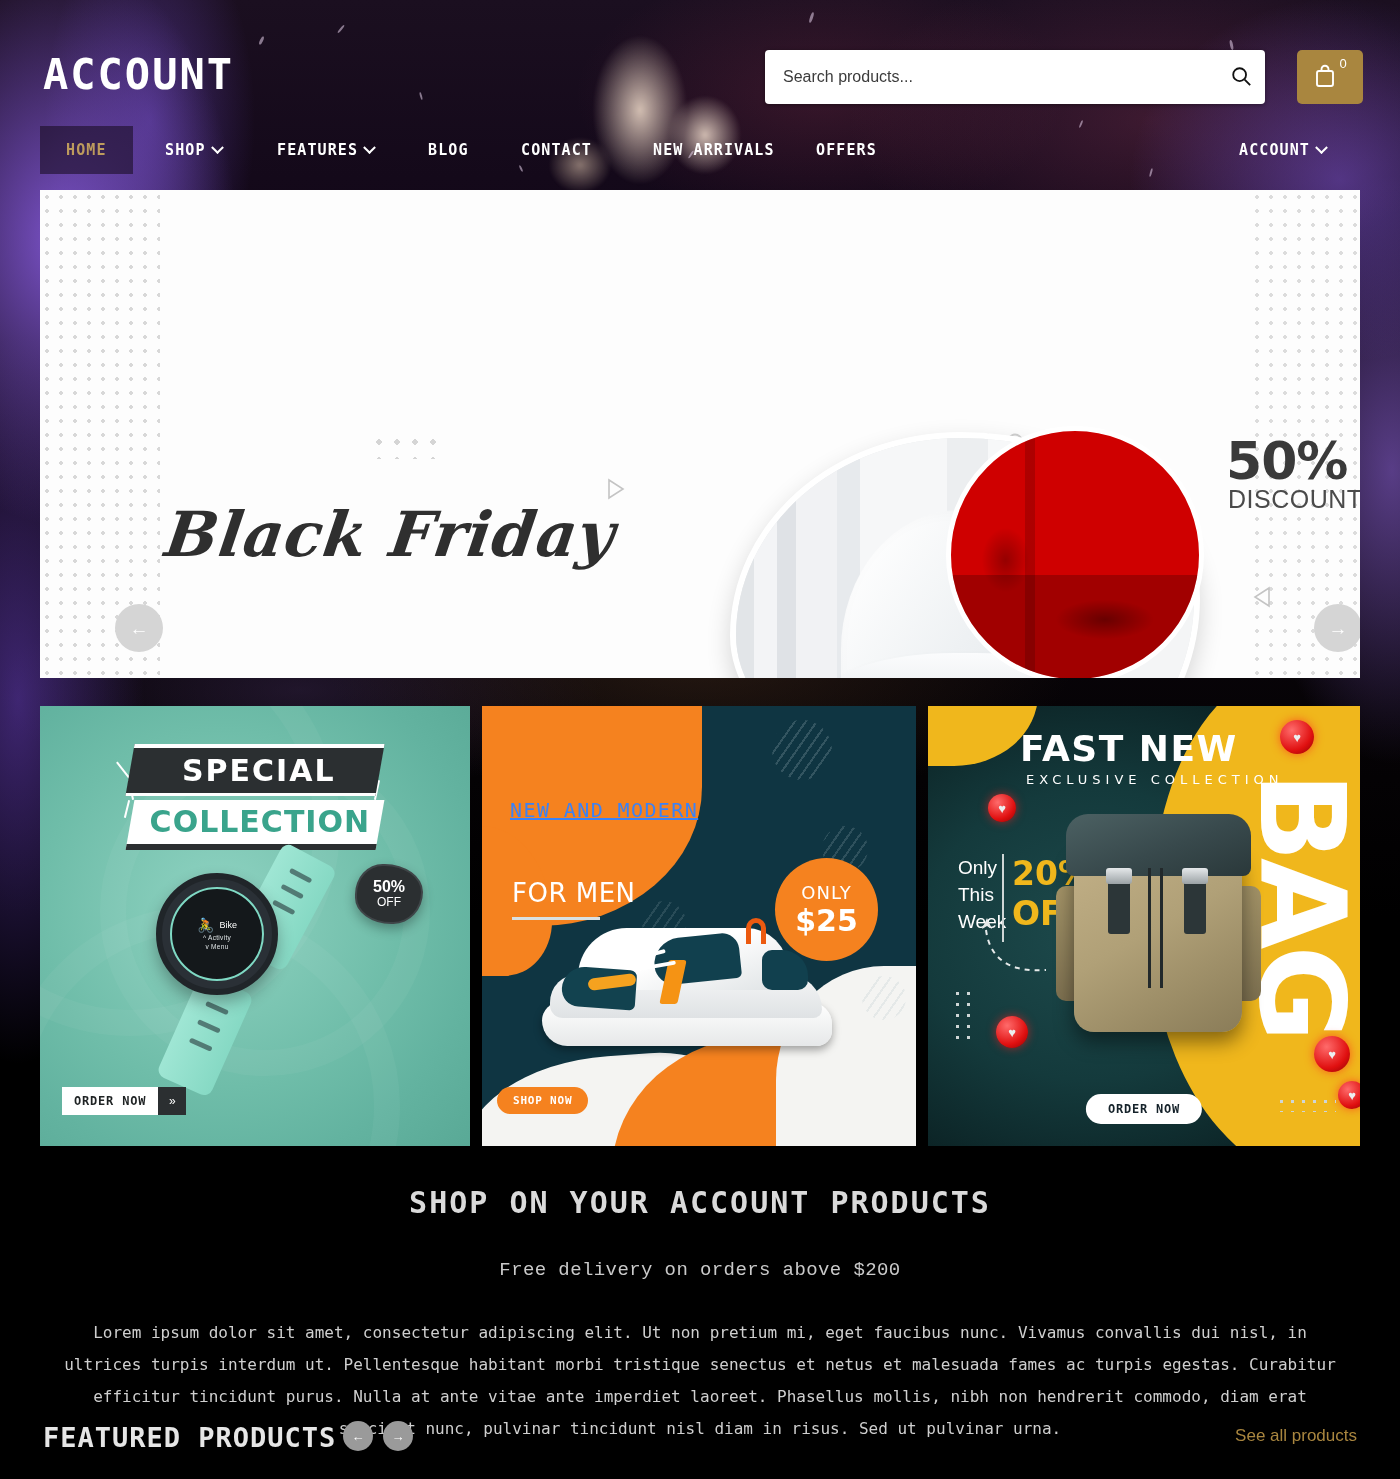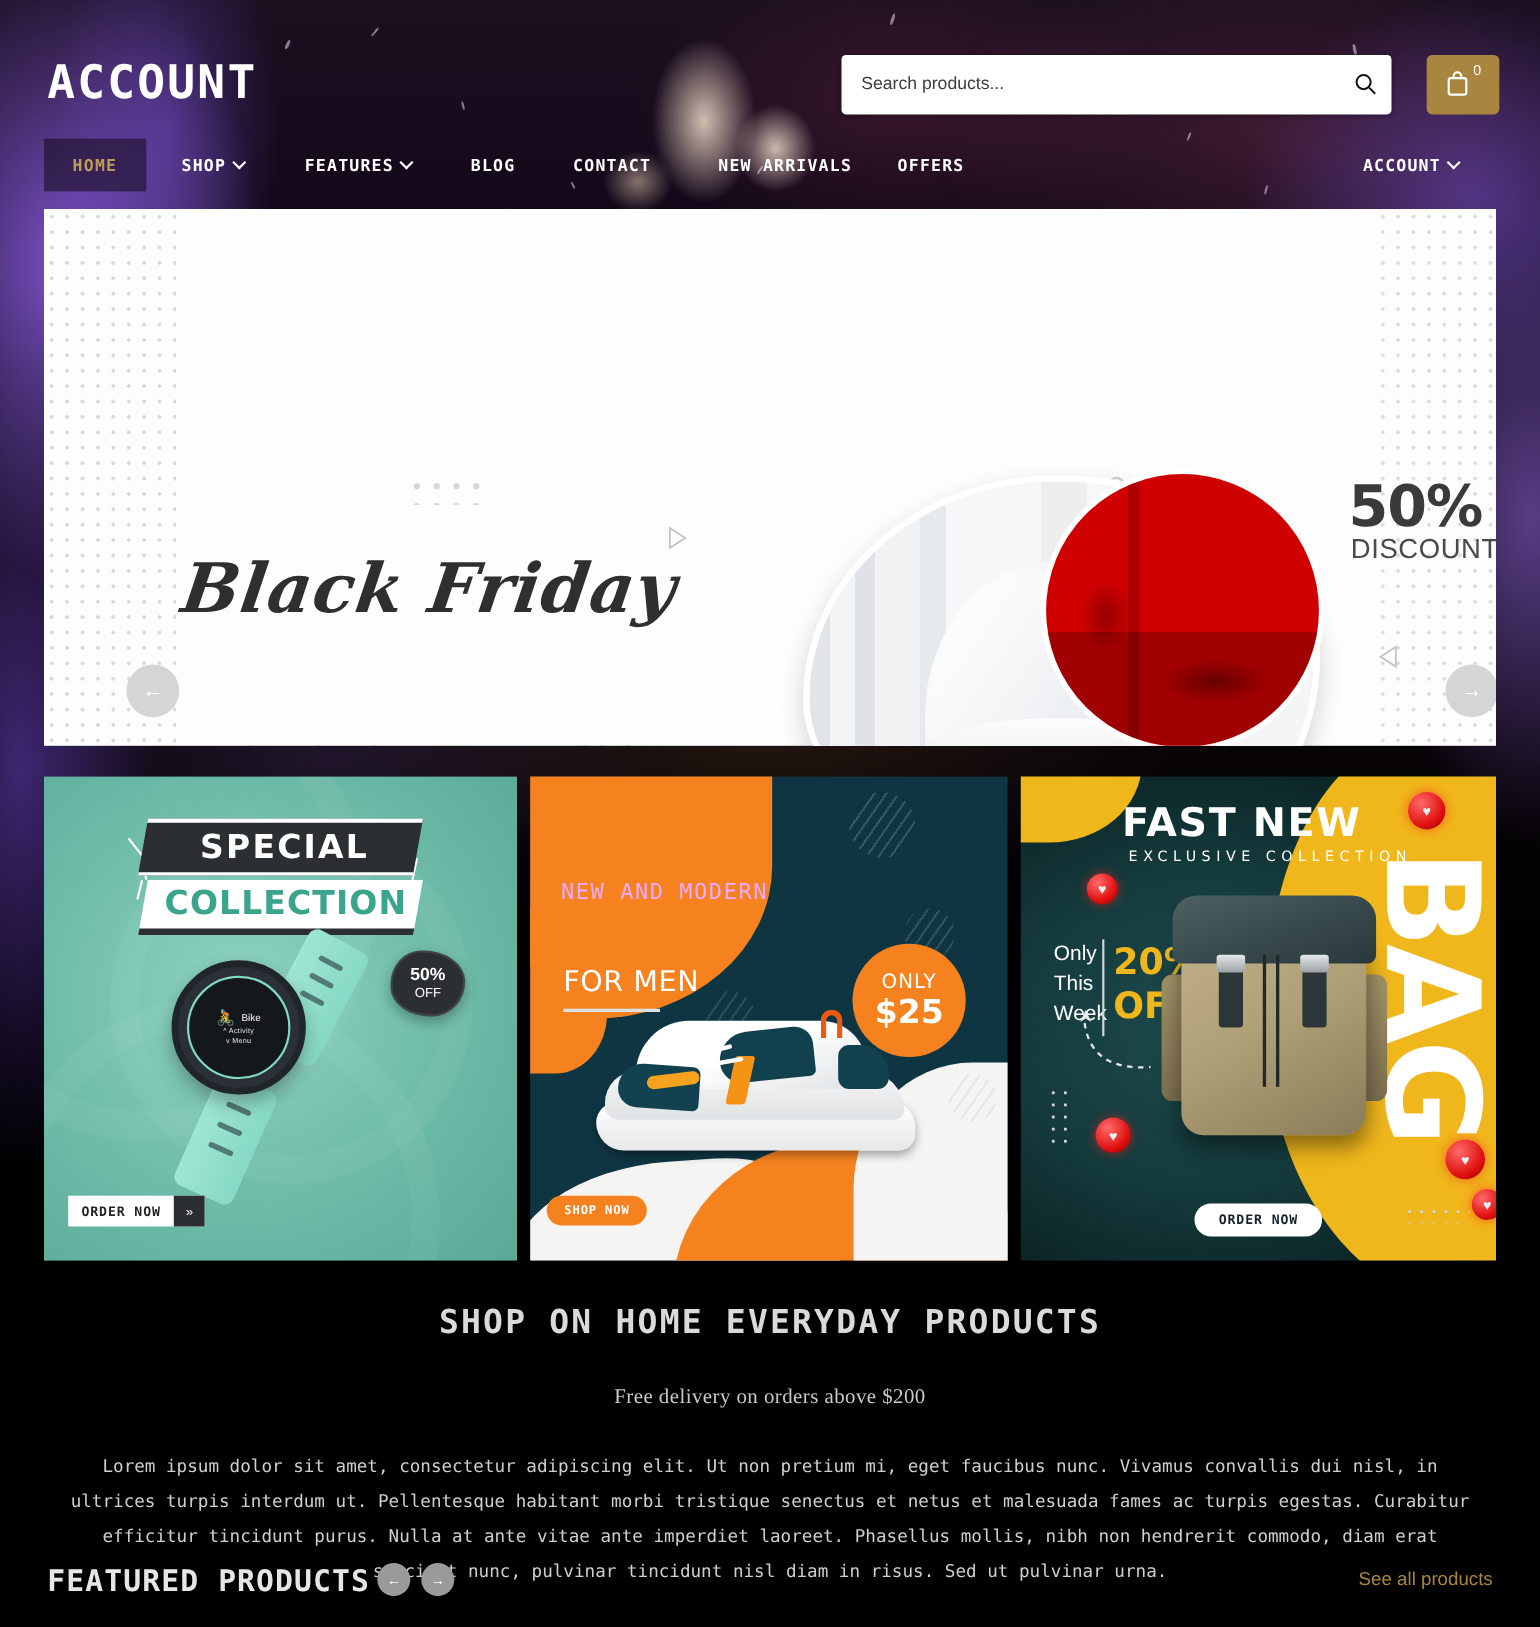--- a/index.html
+++ b/index.html
@@ -256,22 +256,22 @@
   }
   .c2 .white-bottom{
     position:absolute; left:-20px; bottom:-40px; width:300px; height:130px;
     background:#f4f4f2; border-radius:50% 36% 0 0/70% 60% 0 0; transform:rotate(-4deg);
   }
   .c2 .white-right{
     position:absolute; right:-40px; bottom:-10px; width:180px; height:190px;
     background:#f4f4f2; border-radius:60% 0 0 0;
   }
   .c2-eyebrow{
-    position:absolute; left:28px; top:92px; color:#f0abfc;
-    font-family:"DejaVu Sans Mono", monospace; font-size:20px; letter-spacing:1.4px;
+    position:absolute; left:28px; top:92px; color:#3b82f6;
+    font-family:"DejaVu Sans Mono", monospace; font-size:20px; letter-spacing:1.4px;text-decoration:underline;
   }
   .c2-title{
     position:absolute; left:28px; top:122px; color:#fff;
     font-family:"DejaVu Sans", sans-serif; font-weight:700; font-size:44px; letter-spacing:-.5px;
   }
   .c2-sub{
     position:absolute; left:30px; top:172px; color:#fff;
     font-family:"DejaVu Sans", sans-serif; font-size:26px; letter-spacing:.5px;
   }
   .c2-rule{ position:absolute; left:30px; top:211px; width:88px; height:3px; background:#d9e0e2; }
@@ -396,21 +396,21 @@
               background:linear-gradient(180deg,#e5e8ea,#9ba2a5); border-radius:3px; }
   .bp-cord{ position:absolute; top:62px; width:3px; height:120px; background:#22292b; }
 
   
   .shop-sec{ position:absolute; left:0; top:1185px; width:1400px; z-index:10; text-align:center; }
   .shop-title{
     font-family:"DejaVu Sans Mono", monospace; font-size:30px; letter-spacing:2px;
     color:#dadada;
   }
   .shop-free{
-    margin-top:39px; font-family:Liberation Serif, serif;
+    margin-top:39px; font-family:Liberation Mono, monospace;
     font-size:19px; color:#c9c9c9; letter-spacing:.4px;
   }
   .shop-body{
     margin:36px auto 0; width:1290px;
     font-family:"DejaVu Sans Mono", monospace; font-size:16px; line-height:32px;
     color:#cfcfcf; text-align:center;
   }
 
   
   .featured{ position:absolute; left:0; top:1418px; width:1400px; height:61px; z-index:10; }
@@ -697,21 +697,21 @@
       <div class="bp-buckle" style="left:126px"></div>
       <div class="bp-cord" style="left:92px"></div>
       <div class="bp-cord" style="left:104px"></div>
     </div>
 
     <button class="c3-cta">ORDER NOW</button>
   </div>
 </section>
 
 <section class="shop-sec">
-  <h2 class="shop-title">SHOP ON HOME EVERYDAY PRODUCTS</h2>
+  <h2 class="shop-title">SHOP ON YOUR ACCOUNT PRODUCTS</h2>
   <p class="shop-free">Free delivery on orders above $200</p>
   <p class="shop-body">Lorem ipsum dolor sit amet, consectetur adipiscing elit. Ut non pretium mi, eget faucibus nunc. Vivamus convallis dui nisl, in ultrices turpis interdum ut. Pellentesque habitant morbi tristique senectus et netus et malesuada fames ac turpis egestas. Curabitur efficitur tincidunt purus. Nulla at ante vitae ante imperdiet laoreet. Phasellus mollis, nibh non hendrerit commodo, diam erat suscipit nunc, pulvinar tincidunt nisl diam in risus. Sed ut pulvinar urna.</p>
 </section>
 
 <section class="featured">
   <h3 class="feat-title">FEATURED PRODUCTS</h3>
   <button class="feat-arrow a1">
     <span>←</span>
   </button>
   <button class="feat-arrow a2">

